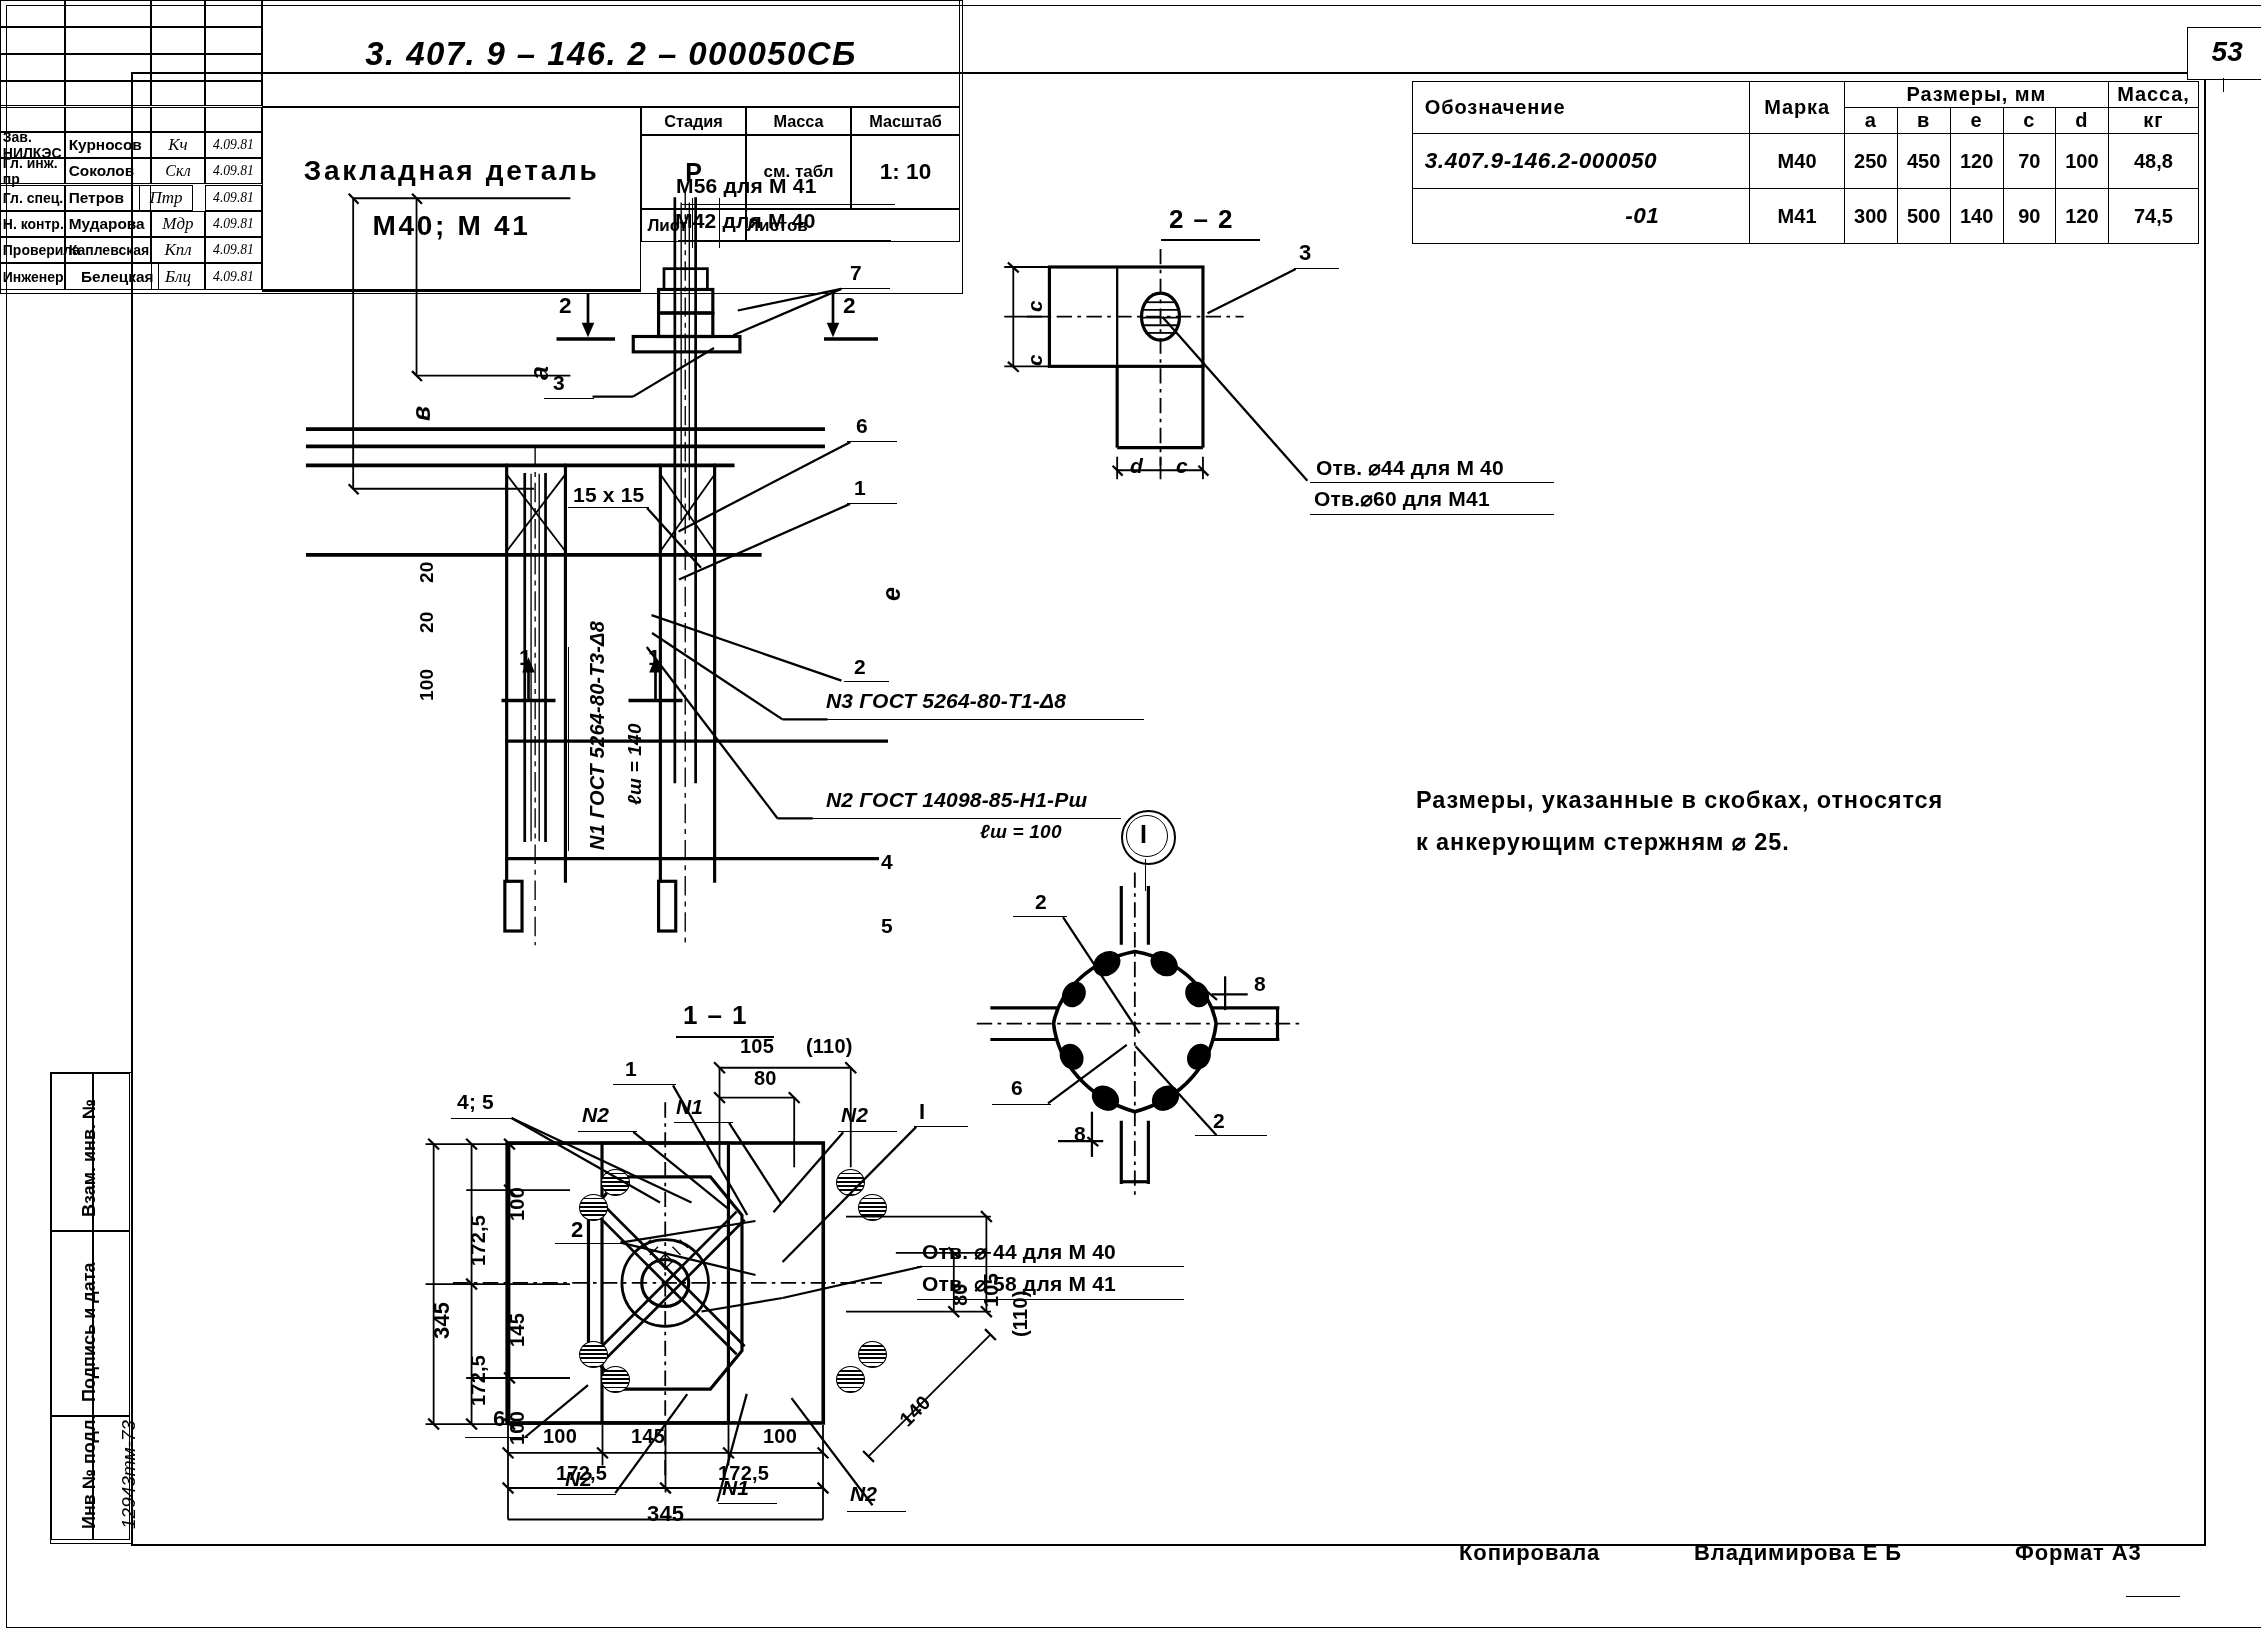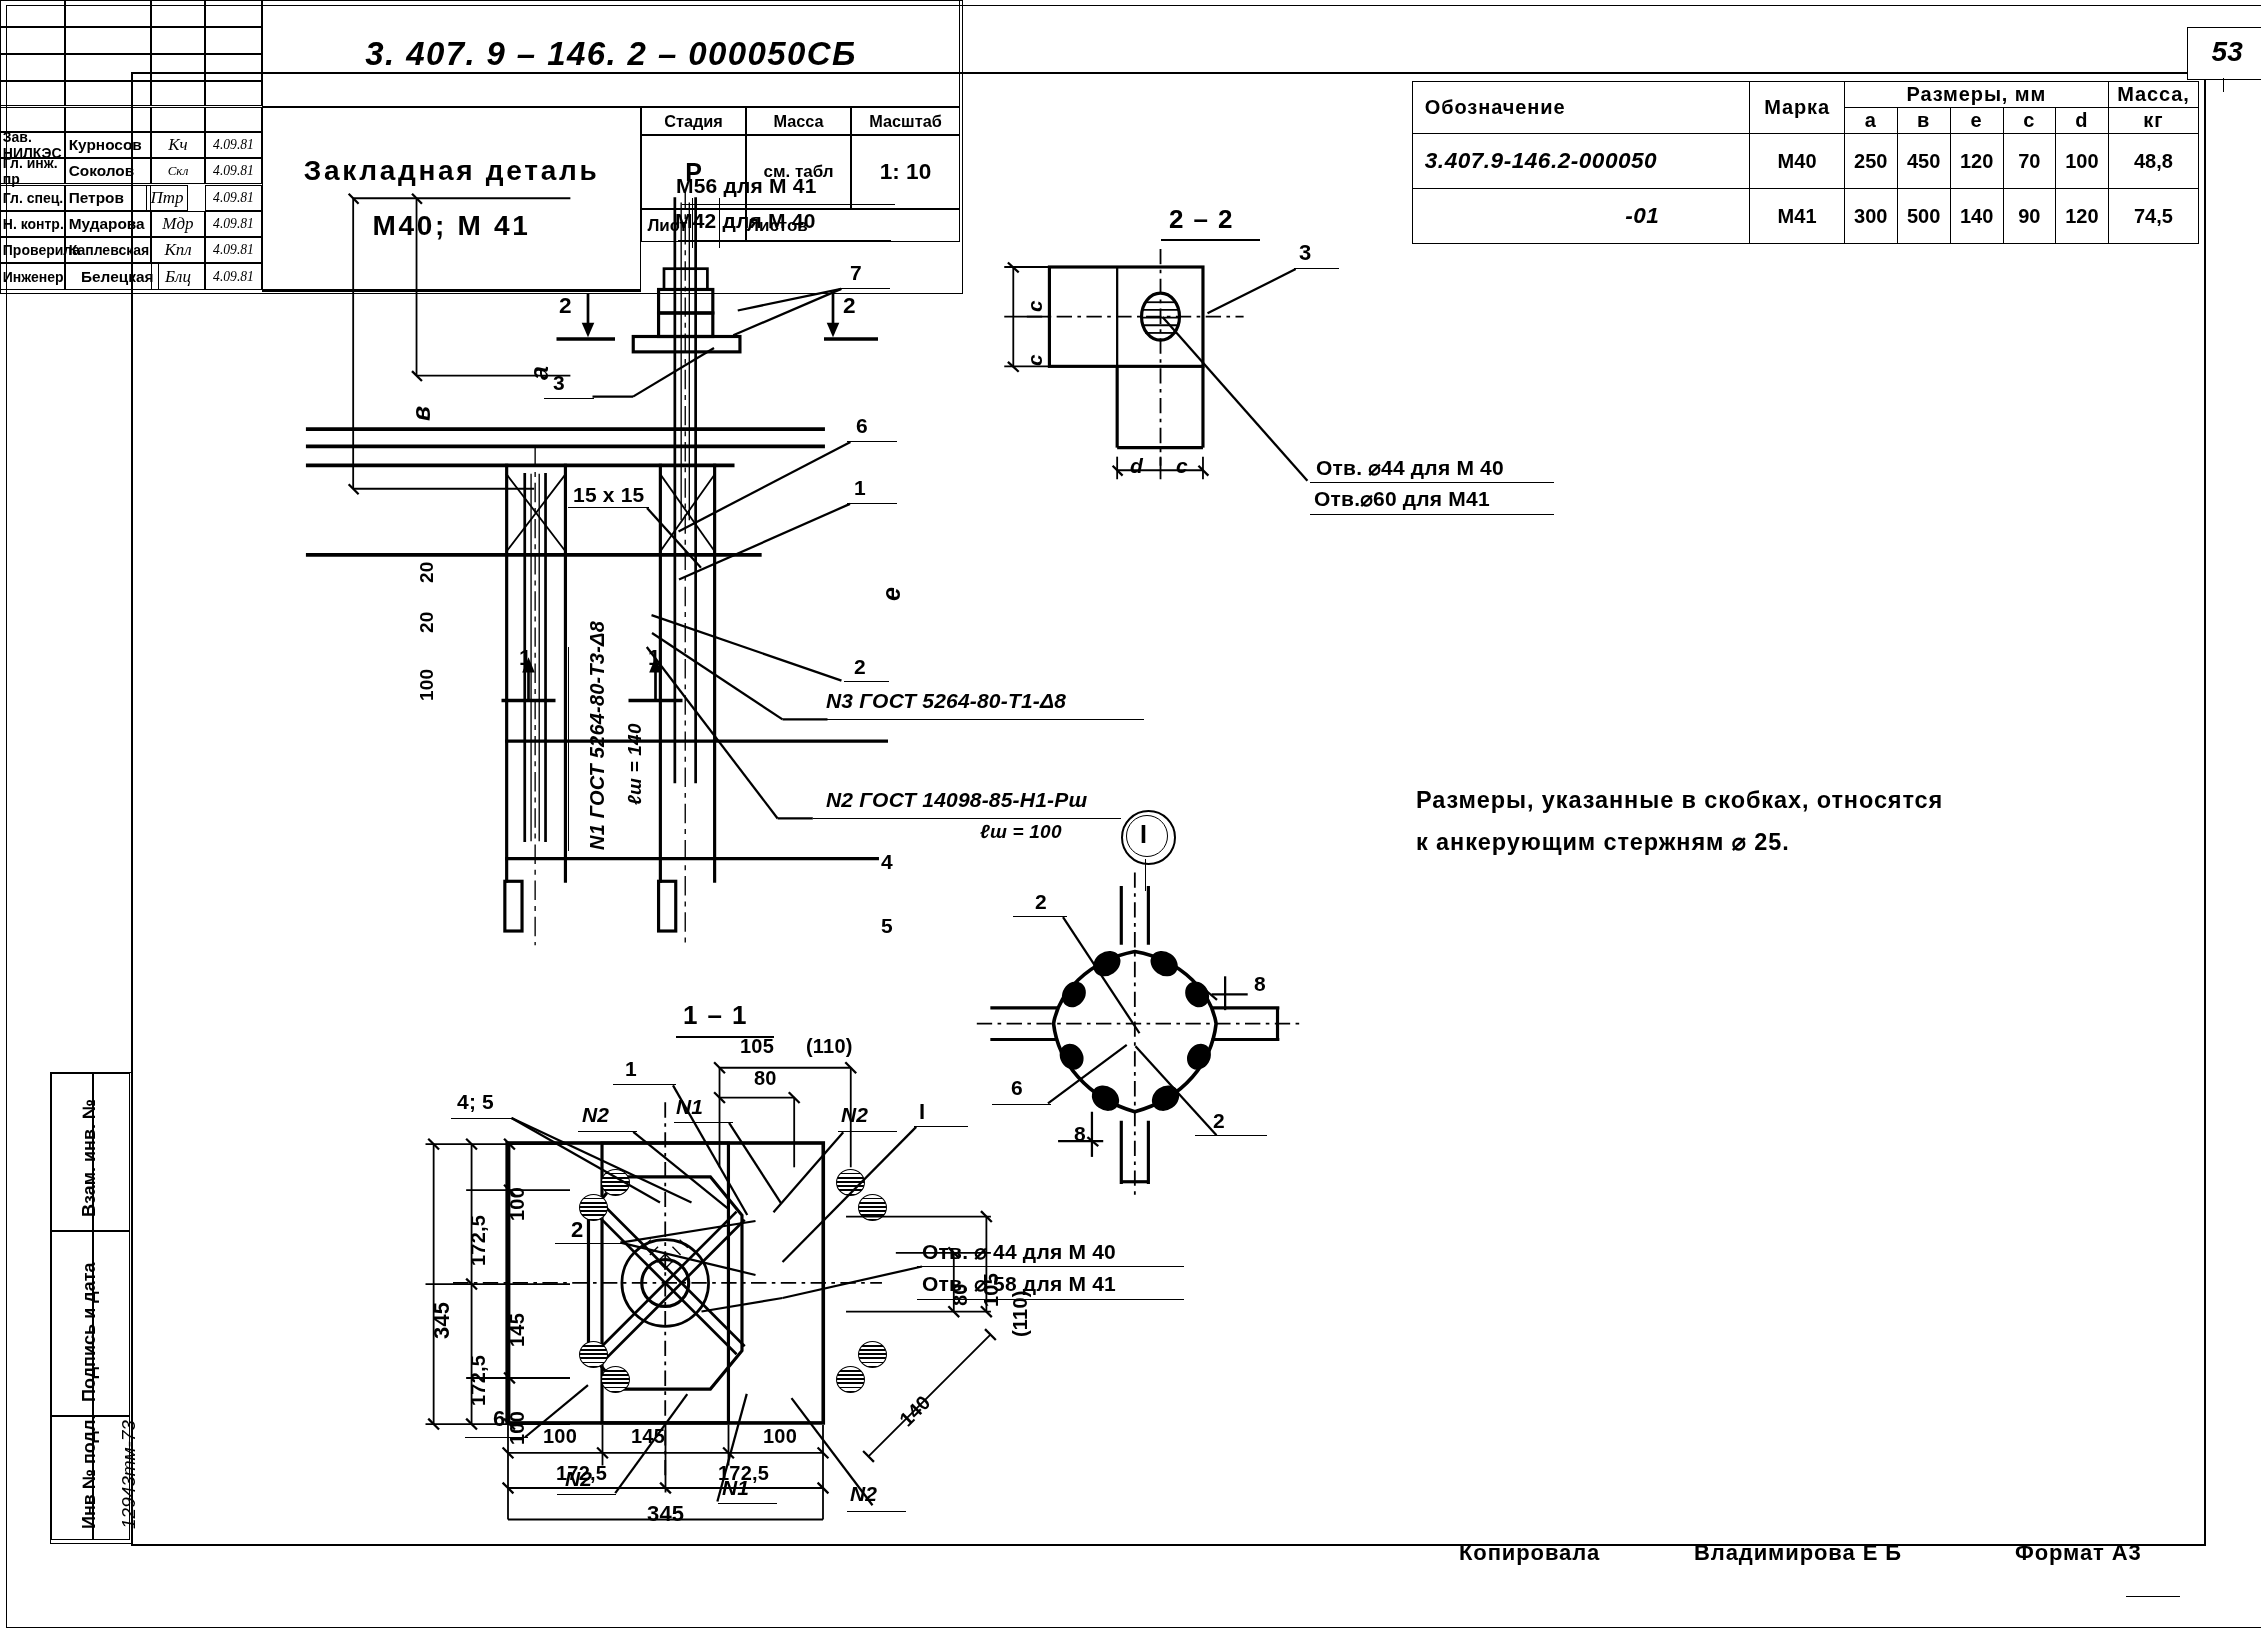--- a/index.html
+++ b/index.html
@@ -683,33 +683,33 @@
         <span class="sig" style="font-size:13.6px;">4.09.81</span>
       </div>
 
     <div class="tbcell" style="left:0;top:158px;width:65px;height:26px;justify-content:flex-start;padding-left:1.8px;">
         <span style="font-size:14px;">Гл. инж. пр</span>
       </div>
     <div class="tbcell" style="left:65px;top:158px;width:86px;height:26px;justify-content:flex-start;padding-left:2.7px;">
         <span style="font-size:15.4px;">Соколов</span>
       </div>
     <div class="tbcell" style="left:151px;top:158px;width:54px;height:26px;">
-        <span class="sig" style="font-size:13px;">Скл</span>
+        <span class="sig" style="font-size:16px;">Скл</span>
       </div>
     <div class="tbcell" style="left:205px;top:158px;width:57px;height:26px;">
         <span class="sig" style="font-size:13.6px;">4.09.81</span>
       </div>
 
     <div class="tbcell" style="left:0;top:185px;width:65px;height:26px;justify-content:flex-start;padding-left:1.8px;">
         <span style="font-size:14px;">Гл. спец.</span>
       </div>
     <div class="tbcell" style="left:65px;top:185px;width:86px;height:26px;justify-content:flex-start;padding-left:2.7px;">
         <span style="font-size:15.4px;">Петров</span>
       </div>
-    <div class="tbcell" style="left:146px;top:185px;width:42px;height:26px;">
+    <div class="tbcell" style="left:139px;top:185px;width:54px;height:26px;">
         <span class="sig" style="font-size:17px;">Птр</span>
       </div>
     <div class="tbcell" style="left:205px;top:185px;width:57px;height:26px;">
         <span class="sig" style="font-size:13.6px;">4.09.81</span>
       </div>
 
     <div class="tbcell" style="left:0;top:211px;width:65px;height:26px;justify-content:flex-start;padding-left:1.8px;">
         <span style="font-size:14px;">Н. контр.</span>
       </div>
     <div class="tbcell" style="left:65px;top:211px;width:86px;height:26px;justify-content:flex-start;padding-left:2.7px;">

